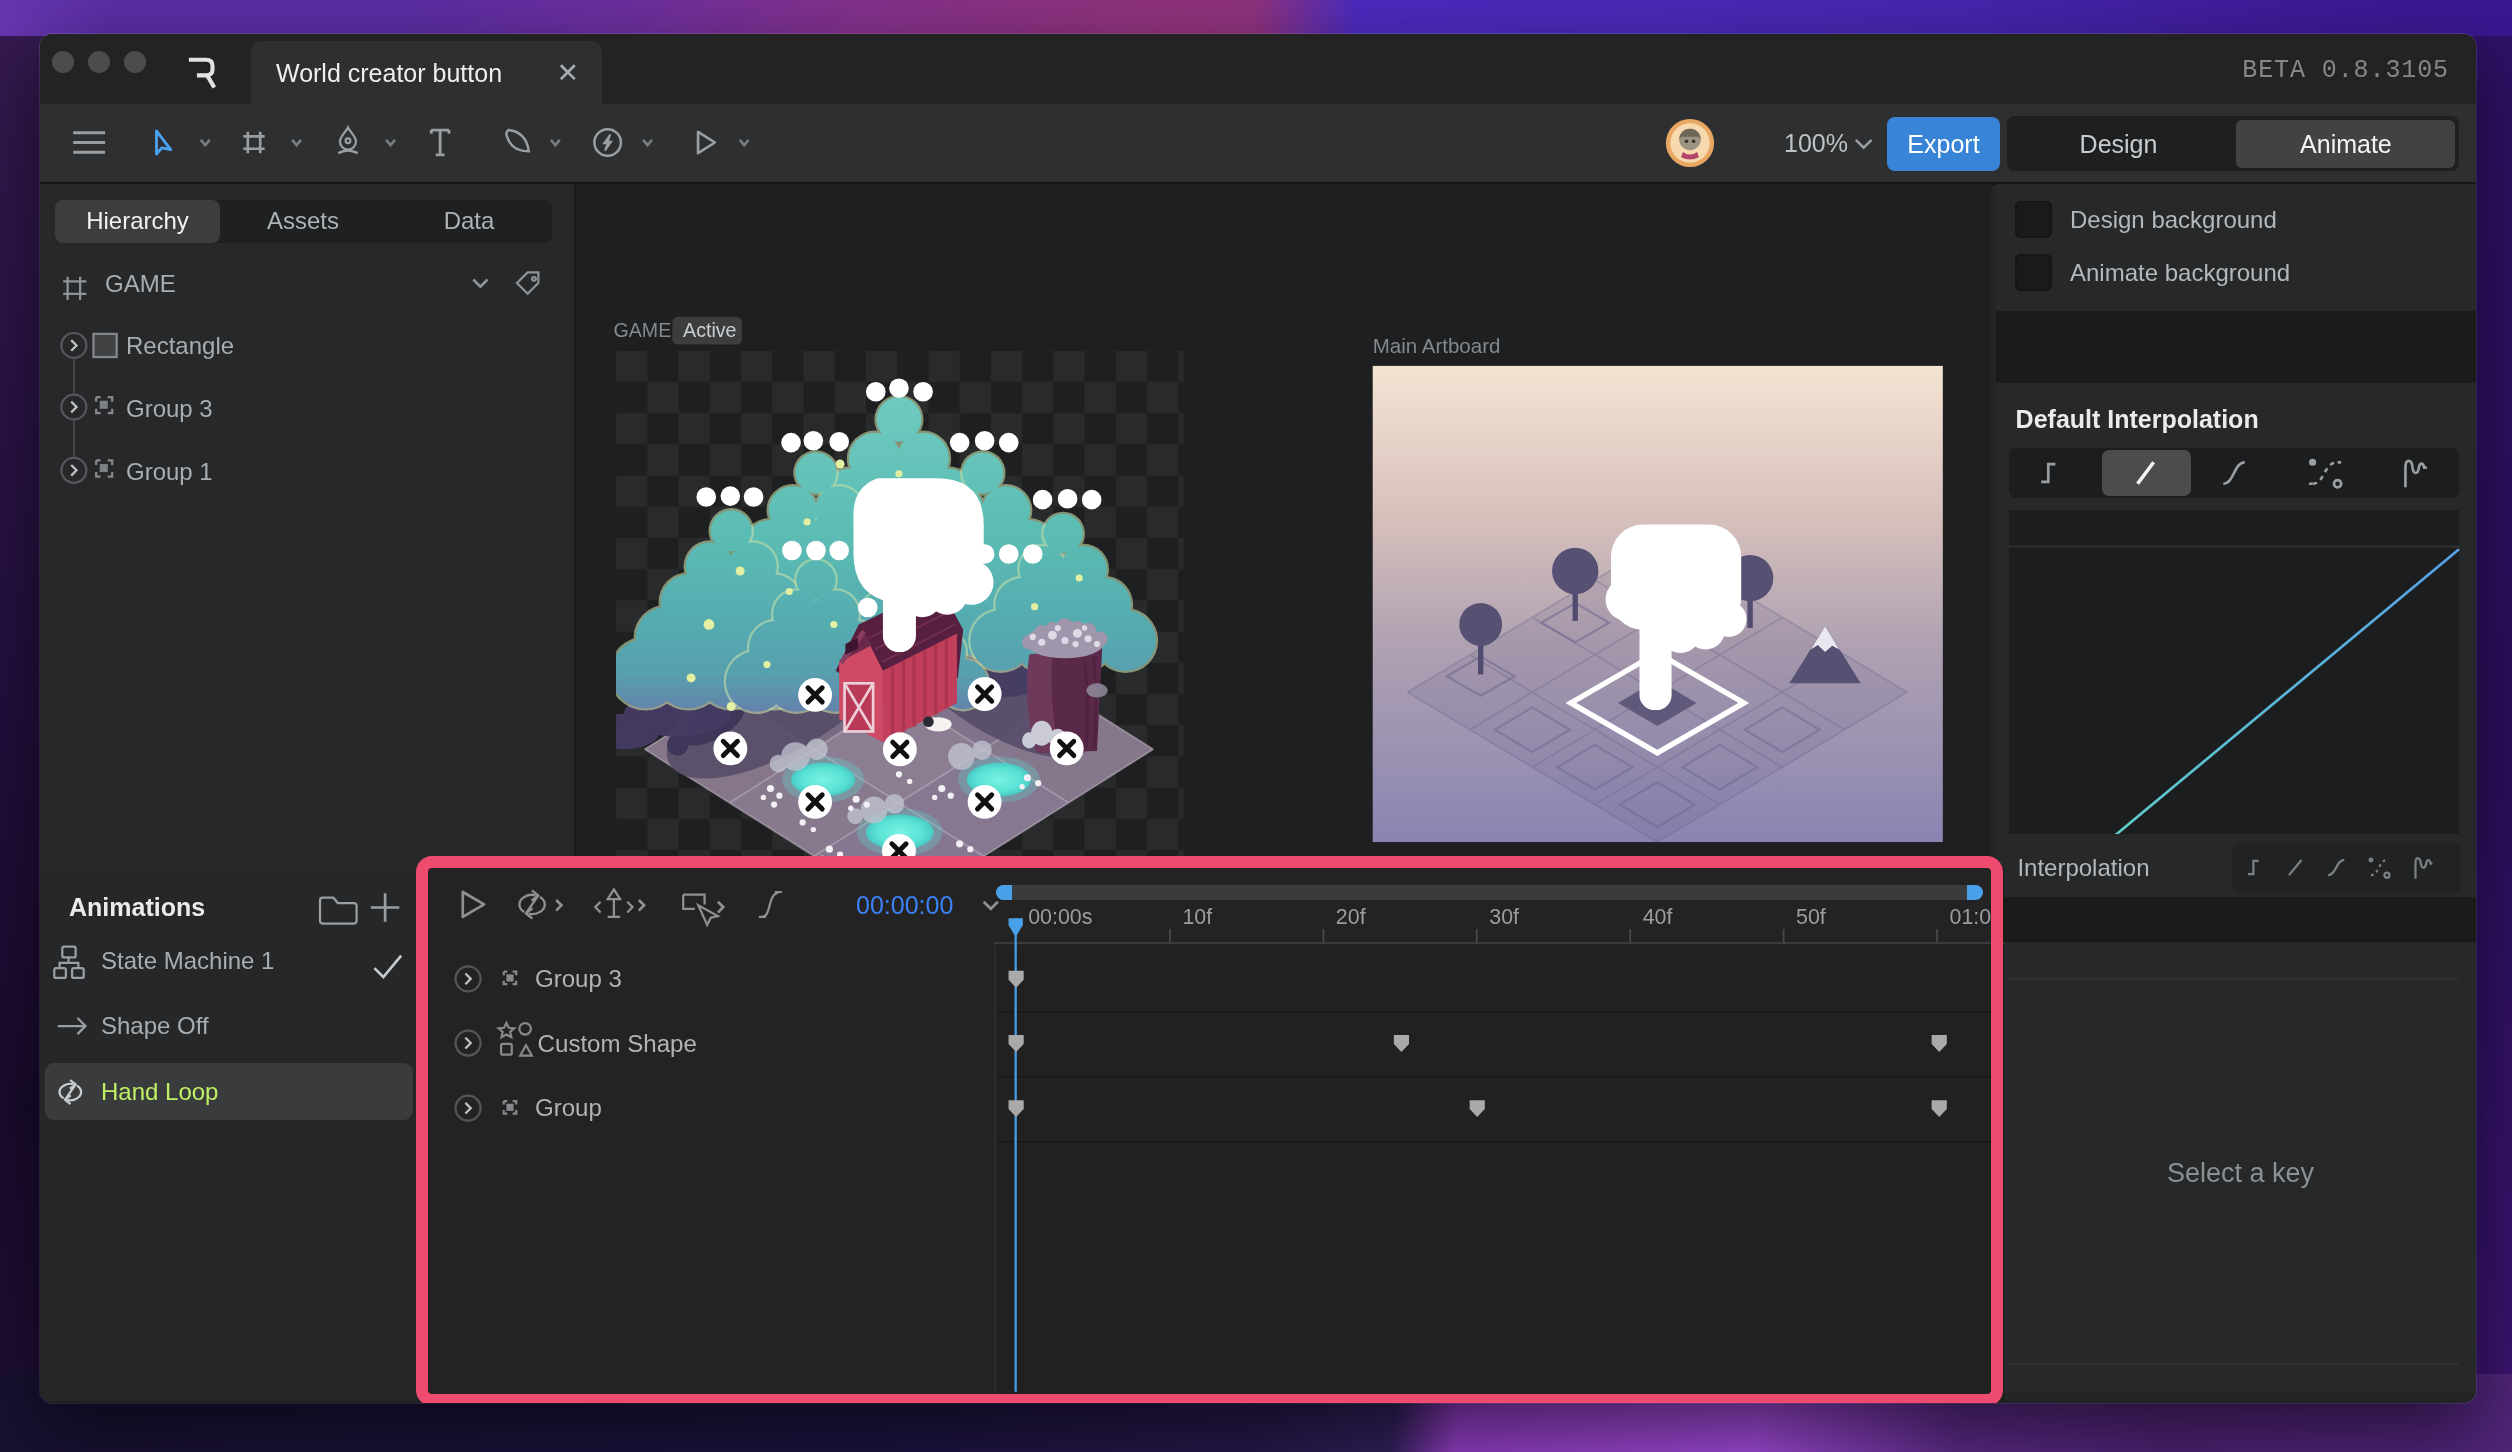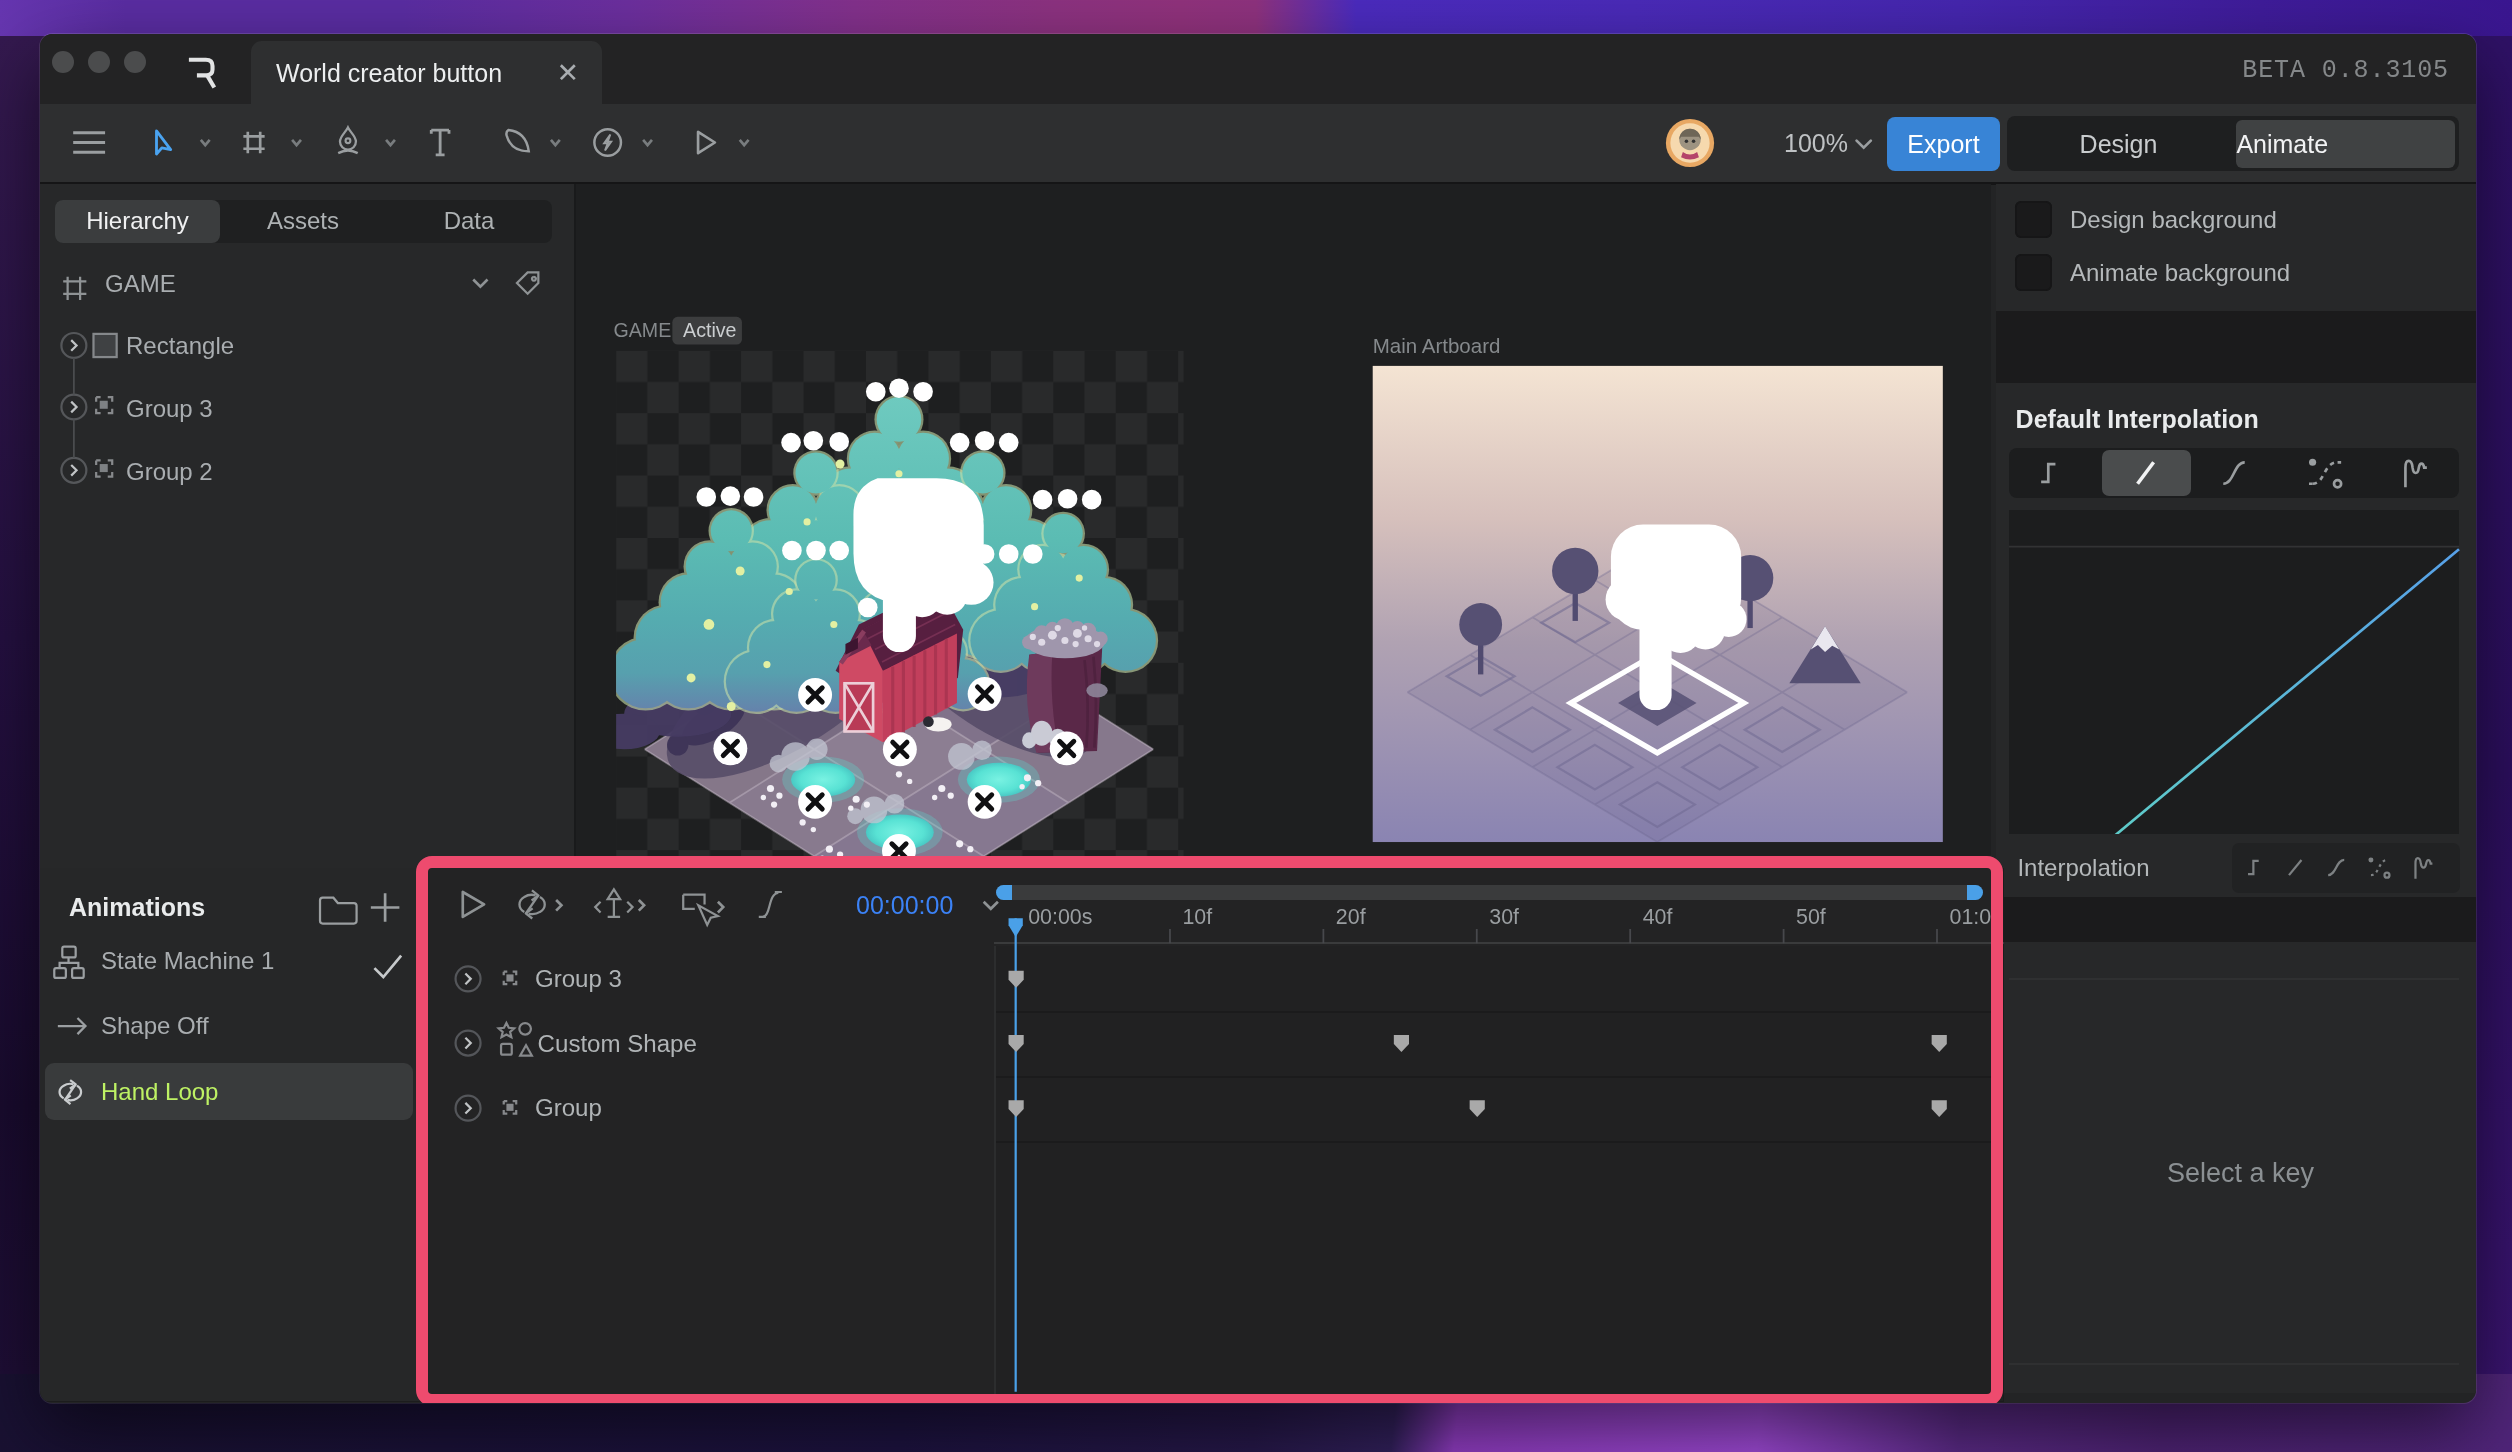--- a/index.html
+++ b/index.html
@@ -28,21 +28,21 @@
   #tab .tx { position:absolute; right:23px; top:16px; font-size:27px; color:#a9adb0; }
   #beta { right:27px; top:22px; font-family:"Liberation Mono", monospace; font-size:25px; color:#85888a; letter-spacing:0.9px; }
   
   #toolbar { left:0; top:70px; width:2436px; height:79px; background:#2e2f30; }
   #toolbar-seam { left:0; top:148px; width:2436px; height:2.7px; background:#151516; }
   .ticon { top:89px; }
   #export { left:1847px; top:83px; width:113px; height:54px; background:#3884d6; border-radius:8px;
     color:#fff; font-size:25px; text-align:center; line-height:54px; }
   #segm { left:1967px; top:82px; width:452px; height:55px; background:#1e1f20; border-radius:8px; }
   #segm .animate { position:absolute; right:3.6px; top:3.6px; width:219px; height:48px; background:#404243; border-radius:6.2px;
-    color:#f2f3f4; font-size:25px; line-height:48px; }
+    color:#f2f3f4; font-size:25px; text-align:center; line-height:48px; }
   #segm .design { position:absolute; left:0; top:3.6px; width:223px; height:48px;
     color:#c9ccce; font-size:25px; text-align:center; line-height:48px; }
   #pct { left:1744px; top:95px; font-size:25px; color:#bfc2c4; }
   
   #lpanel { left:0; top:150px; width:534px; height:717px; background:#272829; }
   #lpanel-div { left:534px; top:150px; width:1.8px; height:717px; background:#191a1b; }
   #ltabs { left:15px; top:16px; width:497px; height:43px; background:#1f2021; border-radius:8px; }
   #ltabs .sel { position:absolute; left:0px; top:0px; width:165px; height:43px; background:#3b3d3e; border-radius:8px;
     color:#f0f1f2; font-size:24px; text-align:center; line-height:41px; }
   #ltabs .t2 { position:absolute; left:165px; top:0; width:166px; height:43px; color:#aeb2b4; font-size:24px; text-align:center; line-height:41px; }
@@ -166,21 +166,21 @@
       <g stroke="#87898c" stroke-width="2.5" fill="none">
         <path d="M63 239 h5 m8 0 h5 v5 m0 8 v5 h-5 m-8 0 h-5 v-5 m0 -8 v-5"></path>
         <rect x="67" y="243" width="9" height="9" fill="#7e8184" stroke="none"></rect>
         <path d="M63 310 h5 m8 0 h5 v5 m0 8 v5 h-5 m-8 0 h-5 v-5 m0 -8 v-5"></path>
         <rect x="67" y="314" width="9" height="9" fill="#7e8184" stroke="none"></rect>
       </g>
     </svg>
     <span class="trow" style="left:65px; top:86px;">GAME</span>
     <span class="trow" style="left:86px; top:148px;">Rectangle</span>
     <span class="trow" style="left:86px; top:211px;">Group 3</span>
-    <span class="trow" style="left:86px; top:274px;">Group 2</span>
+    <span class="trow" style="left:86px; top:274px;">Group 1</span>
   </div>
   <div id="lpanel-div" class="abs"></div>
 
   <div id="canvas" class="abs"></div>
   <svg id="scene" class="svgfix" width="1415" height="683" style="left:536px; top:150px;" viewBox="646 206 1586 766" preserveAspectRatio="none">
     <defs>
       <pattern id="checker" x="691" y="393" width="70" height="70" patternUnits="userSpaceOnUse">
         <rect width="70" height="70" fill="#1e1f20"></rect>
         <rect x="0" y="0" width="35" height="35" fill="#292a2b"></rect>
         <rect x="35" y="35" width="35" height="35" fill="#292a2b"></rect>

